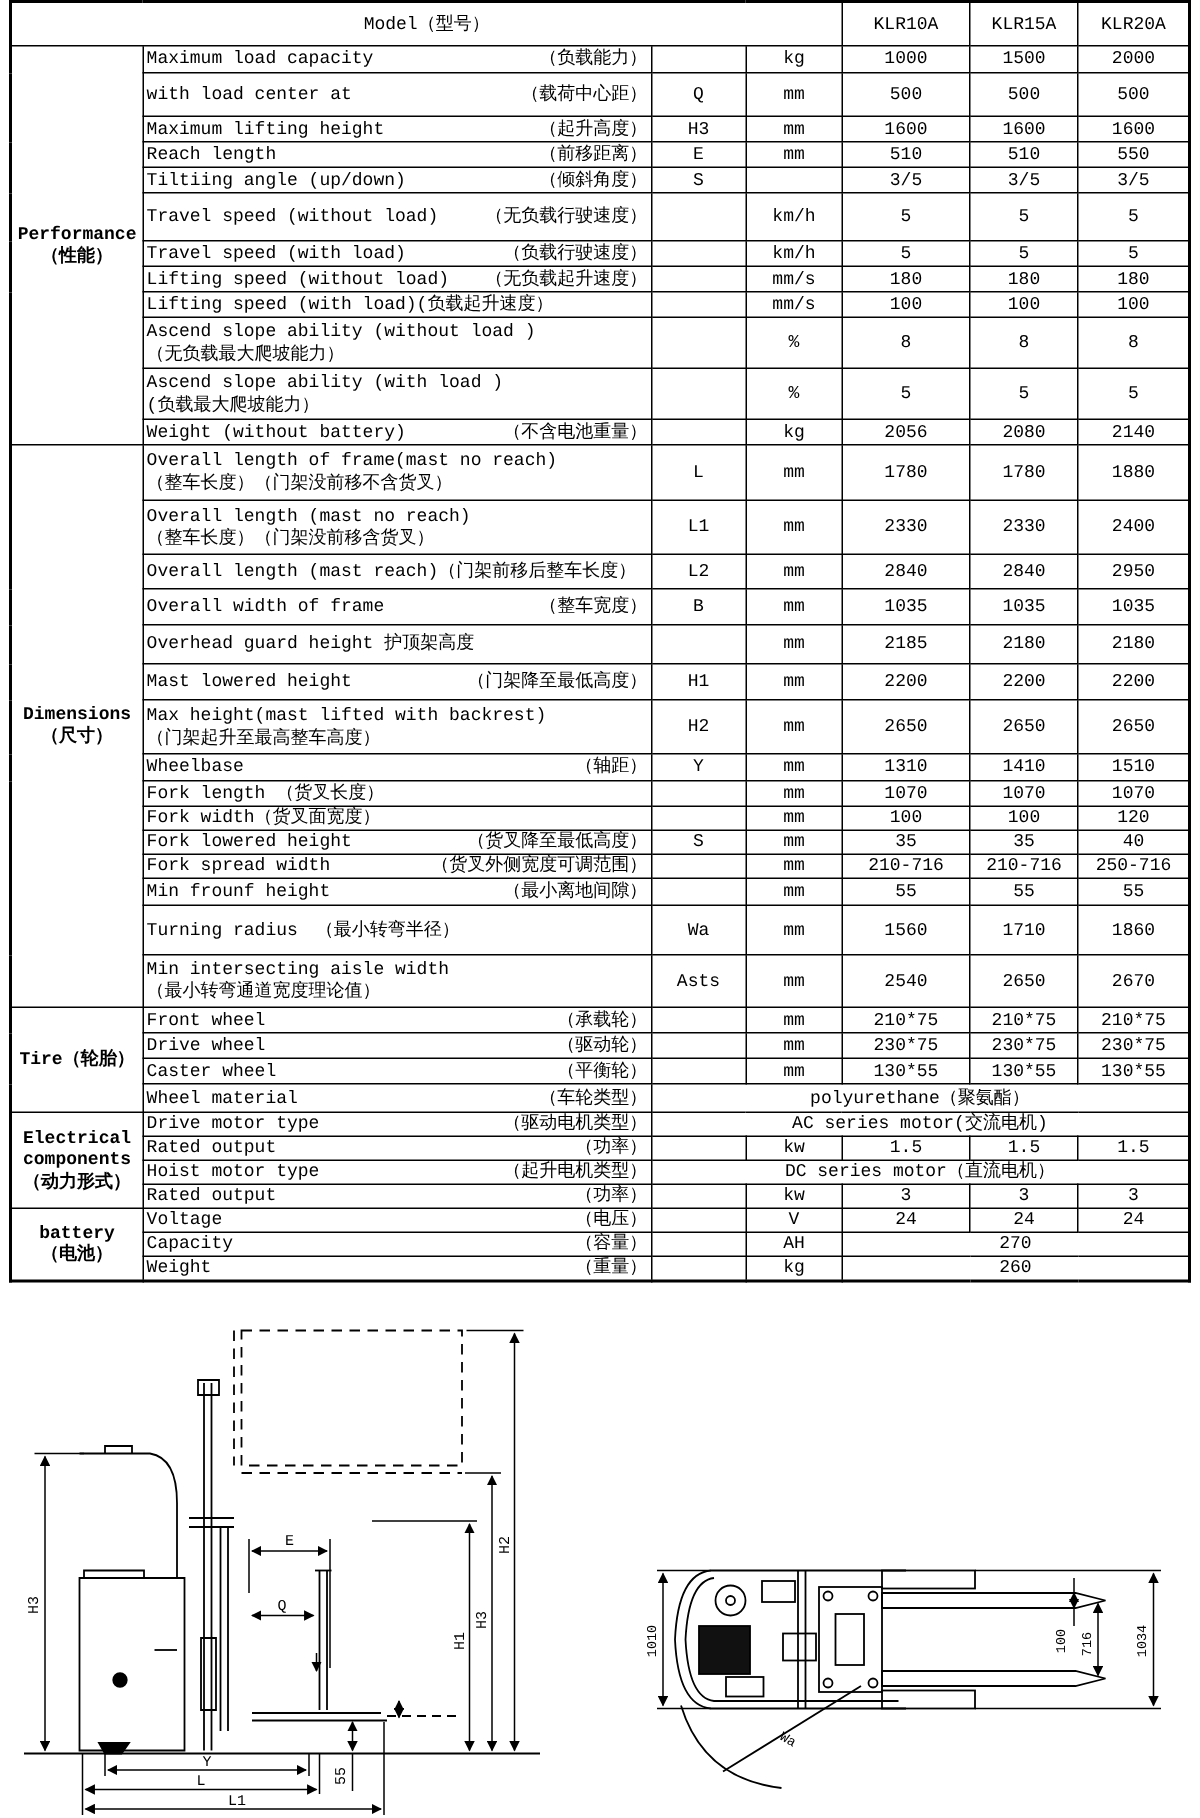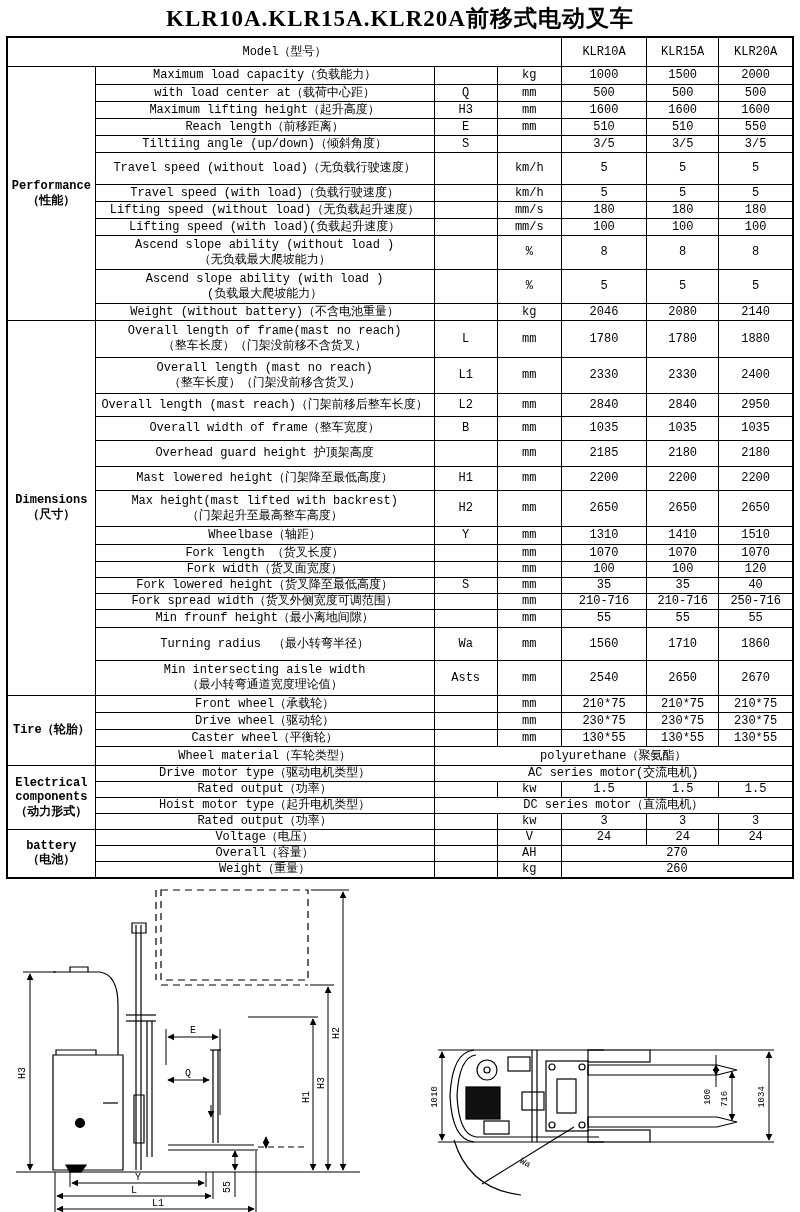--- a/index.html
+++ b/index.html
@@ -9,31 +9,30 @@
   .title{margin:3px 0 2px 0;text-align:center;font-weight:bold;font-size:23px;
          font-family:"Liberation Serif","DejaVu Serif",serif;letter-spacing:1px;}
   table.spec{border-collapse:collapse;table-layout:fixed;width:788px;margin:0 auto;}
   table.spec td{border:1px solid #000;font-size:12px;line-height:1.22;padding:0 2px;
                 overflow:hidden;vertical-align:middle;}
   table.spec{border:2px solid #000000;}
   td.hdr{height:28px;text-align:center;font-size:13px;}
   td.cat{font-weight:bold;text-align:center;font-size:13px;padding:0;}
   td.lbl{padding:0 3px;}
   td.sym,td.unit,td.val,td.spanv{text-align:center;}
-  .lline{display:flex;justify-content:center;width:100%;}
+  .lline{display:flex;justify-content:space-between;width:100%;}
   svg text{font-family:"Liberation Mono","DejaVu Sans Mono",monospace;fill:#000;}
   .drawL{position:absolute;left:8px;top:862px;}
   .drawR{position:absolute;left:424px;top:1034px;}
 </style>
 </head>
 <body>
 
 <div id="page">
 
-  <div class="title">KLR10A.KLR15A.KLR20A前移式电动叉车</div>
 
   <table class="spec">
     <colgroup>
       <col style="width:88px">
         <col style="width:338px">
         <col style="width:63px">
       <col style="width:64px">
         <col style="width:85px">
         <col style="width:72px">
         <col style="width:74px">
@@ -55,21 +54,21 @@
               <span>Maximum load capacity</span>
               <span>（负载能力）</span>
             </div>
           </td>
           <td class="sym"></td>
           <td class="unit">kg</td>
           <td class="val">1000</td>
           <td class="val">1500</td>
           <td class="val">2000</td>
         </tr>
-        <tr style="height: 17px;">
+        <tr style="height: 29px;">
           <td class="lbl">
             <div class="lline">
               <span>with load center at</span>
               <span>（载荷中心距）</span>
             </div>
           </td>
           <td class="sym">Q</td>
           <td class="unit">mm</td>
           <td class="val">500</td>
           <td class="val">500</td>
@@ -197,21 +196,21 @@
         </tr>
         <tr style="height: 17px;">
           <td class="lbl">
             <div class="lline">
               <span>Weight (without battery)</span>
               <span>（不含电池重量）</span>
             </div>
           </td>
           <td class="sym"></td>
           <td class="unit">kg</td>
-          <td class="val">2046</td>
+          <td class="val">2056</td>
           <td class="val">2080</td>
           <td class="val">2140</td>
         </tr>
         <tr style="height: 37px;">
           <td class="cat" rowspan="15">
             <div>Dimensions</div>
             <div>（尺寸）</div>
           </td>
           <td class="lbl">
             <div class="lline">
@@ -523,21 +522,21 @@
           </td>
           <td class="sym"></td>
           <td class="unit">V</td>
           <td class="val">24</td>
           <td class="val">24</td>
           <td class="val">24</td>
         </tr>
         <tr style="height: 16px;">
           <td class="lbl">
             <div class="lline">
-              <span>Overall</span>
+              <span>Capacity</span>
               <span>（容量）</span>
             </div>
           </td>
           <td class="sym"></td>
           <td class="unit">AH</td>
           <td class="spanv" colspan="3">270</td>
         </tr>
         <tr style="height: 16px;">
           <td class="lbl">
             <div class="lline">

